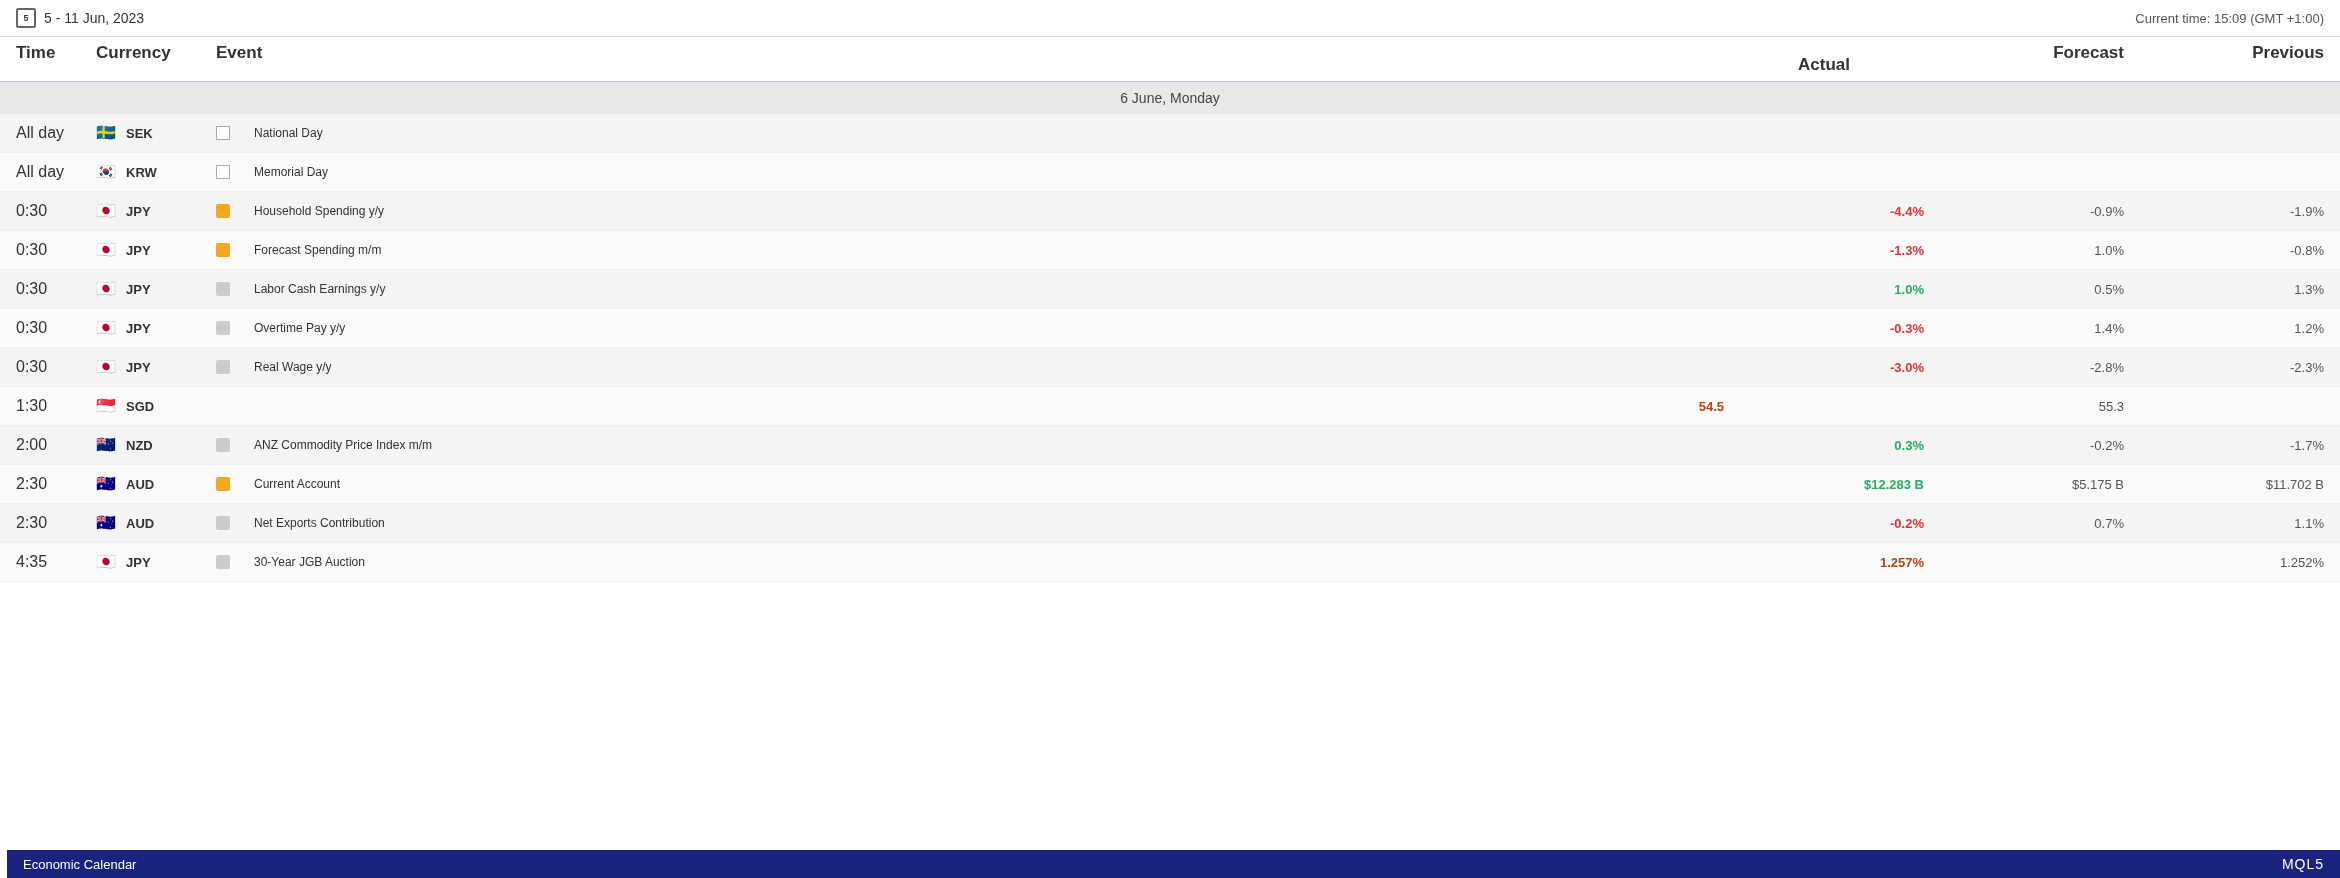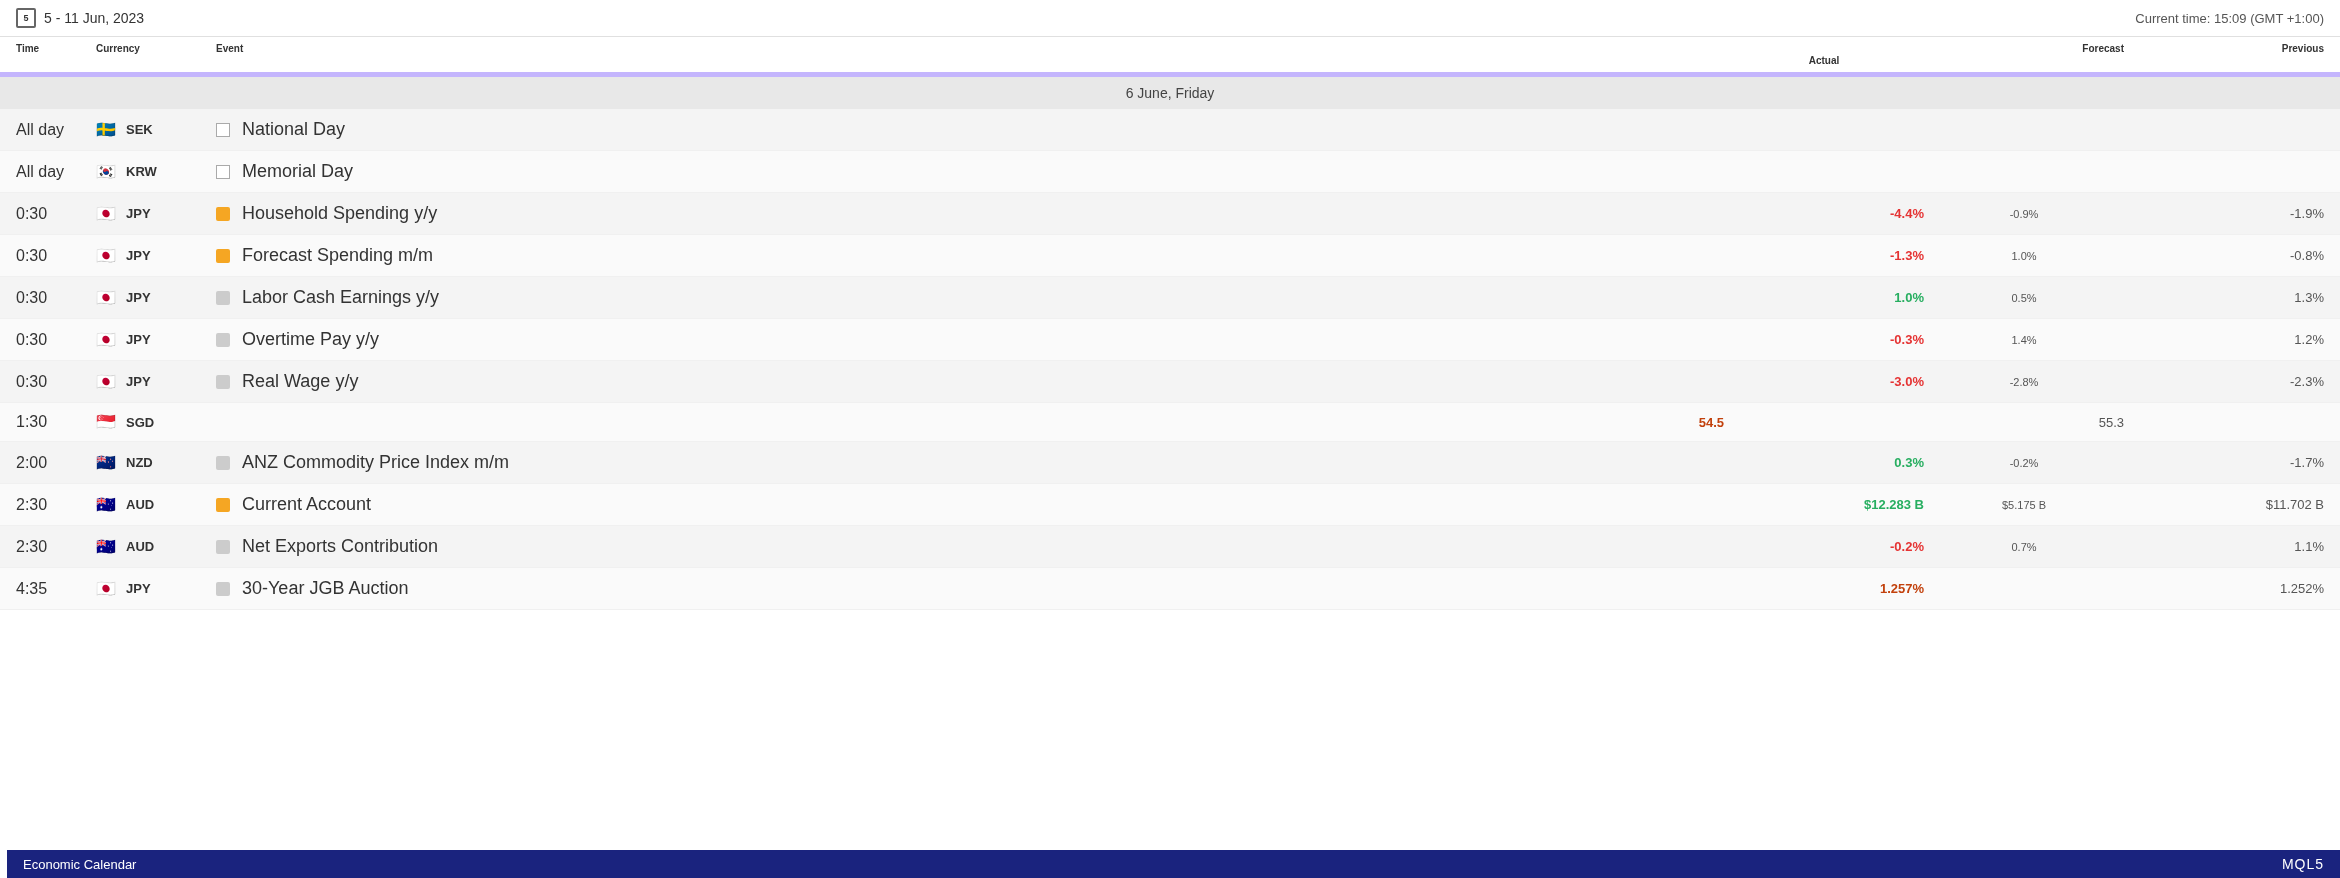--- a/index.html
+++ b/index.html
@@ -45,24 +45,24 @@
 
     .current-time {
       font-size: 13px;
       color: #555;
     }
 
     .col-headers {
       display: grid;
       grid-template-columns: 80px 120px 1fr 200px 200px 200px;
       padding: 6px 16px;
-      border-bottom: 5px solid #c4b5fd;
+      border-bottom: 1px solid #c4b5fd;
       background: #fff;
       font-weight: bold;
-      font-size: 10px;
+      font-size: 17px;
       color: #333;
     }
 
     .col-headers .actual-col { text-align: center; margin-top: 12px; }
     .col-headers .forecast-col { text-align: right; }
     .col-headers .previous-col { text-align: right; }
 
     .section-header {
       background: #e8e8e8;
       padding: 8px 16px;
@@ -107,22 +107,22 @@
       height: 16px;
       border-radius: 2px;
       overflow: hidden;
       font-size: 16px;
       line-height: 16px;
     }
 
     .event-cell {
       display: flex;
       align-items: center;
-      gap: 12px;
-      font-size: 18px;
+      gap: 24px;
+      font-size: 12px;
       color: #333;
     }
 
     .impact-indicator {
       width: 14px;
       height: 14px;
       border-radius: 2px;
       flex-shrink: 0;
     }
     .impact-high { background: #f5a623; }
@@ -131,22 +131,22 @@
     .actual-cell {
       text-align: right;
       font-size: 13px;
       font-weight: bold;
     }
     .actual-negative { color: #e53333; }
     .actual-positive { color: #27ae60; }
     .actual-neutral { color: #c2410c; }
 
     .forecast-cell {
-      text-align: center;
-      font-size: 11px;
+      text-align: right;
+      font-size: 13px;
       color: #555;
     }
 
     .previous-cell {
       text-align: right;
       font-size: 13px;
       color: #555;
     }
 
     .footer-bar {
@@ -204,21 +204,21 @@
   <div>Time</div>
   <div>Currency</div>
   <div>Event</div>
   <div class="actual-col">Actual</div>
   <div class="forecast-col">Forecast</div>
   <div class="previous-col">Previous</div>
 </div>
 
 <div class="content-area" id="content-area">
 
-<div class="section-header">6 June, Friday</div>
+<div class="section-header">6 June, Monday</div>
     <div class="event-row">
       <div class="time-cell">All day</div>
       <div class="currency-cell">
         <span class="flag">🇸🇪</span>
         <span>SEK</span>
       </div>
       <div class="event-cell">
         <span class="checkbox-icon"></span>
         <span>National Day</span>
       </div>

